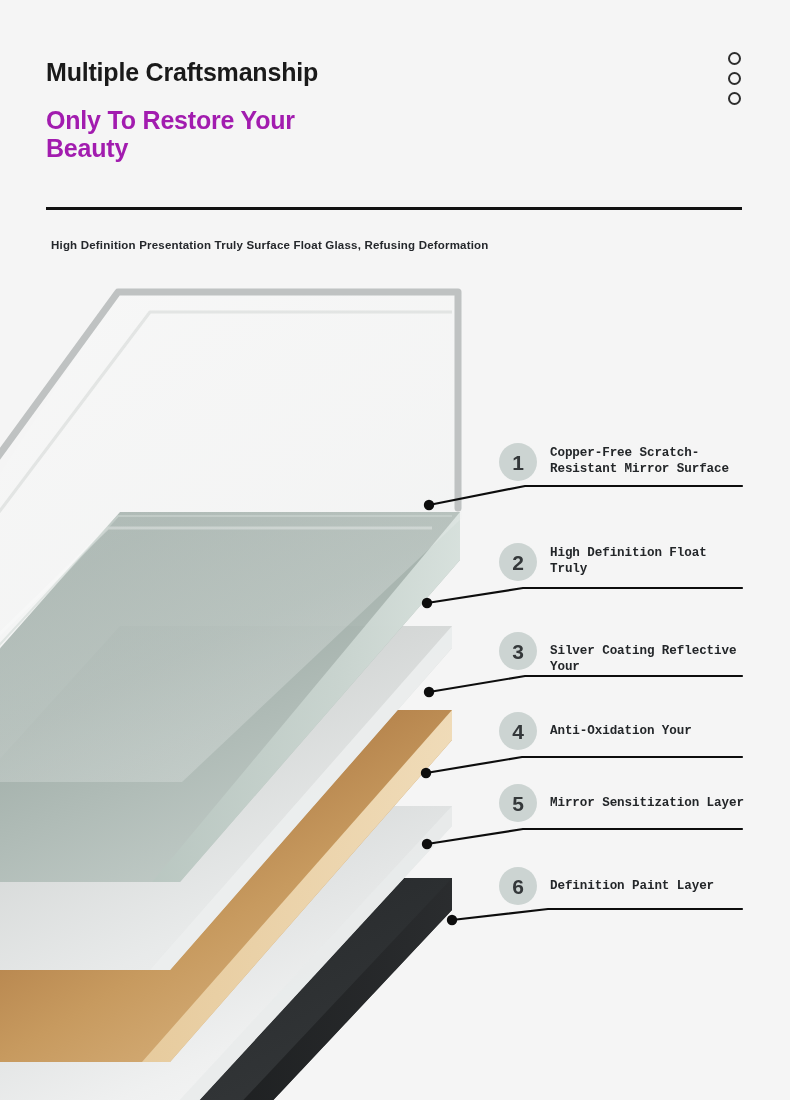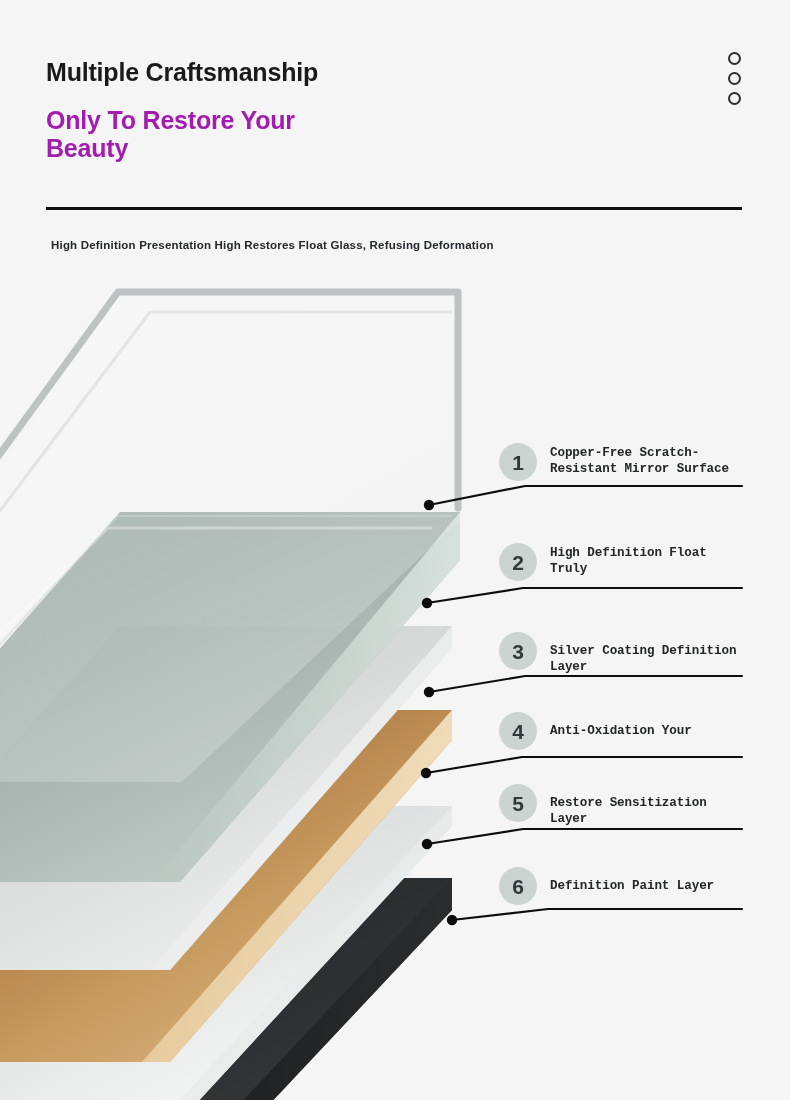--- a/index.html
+++ b/index.html
@@ -98,21 +98,21 @@
     <div class="title-sub">Only To Restore Your Beauty</div>
 
     <div class="dots">
       <div class="dot-ring"></div>
       <div class="dot-ring"></div>
       <div class="dot-ring"></div>
     </div>
 
     <div class="divider"></div>
 
-    <div class="caption">High Definition Presentation High Restores Float Glass, Refusing Deformation</div>
+    <div class="caption">High Definition Presentation Truly Surface Float Glass, Refusing Deformation</div>
   </div>
 
   <div id="illustration">
     <svg width="500" height="830" viewBox="0 0 500 830" xmlns="http://www.w3.org/2000/svg">
       <defs>
         <linearGradient id="gGlassTop" x1="0" y1="0" x2="0.75" y2="1">
           <stop offset="0%" stop-color="#ffffff" stop-opacity="0.55"></stop>
           <stop offset="55%" stop-color="#f3f5f4" stop-opacity="0.40"></stop>
           <stop offset="100%" stop-color="#e6eae9" stop-opacity="0.55"></stop>
         </linearGradient>
@@ -231,31 +231,31 @@
       <div class="callout-label two-line">Copper-Free Scratch-Resistant Mirror Surface</div>
     </div>
 
     <div class="callout" style="top:543px;">
       <div class="badge">2</div>
       <div class="callout-label two-line">High Definition Float Truly</div>
     </div>
 
     <div class="callout" style="top:632px;">
       <div class="badge">3</div>
-      <div class="callout-label one-line">Silver Coating Definition Layer</div>
+      <div class="callout-label one-line">Silver Coating Reflective Your</div>
     </div>
 
     <div class="callout" style="top:712px;">
       <div class="badge">4</div>
       <div class="callout-label one-line">Anti-Oxidation Your</div>
     </div>
 
     <div class="callout" style="top:784px;">
       <div class="badge">5</div>
-      <div class="callout-label one-line">Restore Sensitization Layer</div>
+      <div class="callout-label one-line">Mirror Sensitization Layer</div>
     </div>
 
     <div class="callout" style="top:867px;">
       <div class="badge">6</div>
       <div class="callout-label one-line">Definition Paint Layer</div>
     </div>
 
   </div>
 
 </div>

